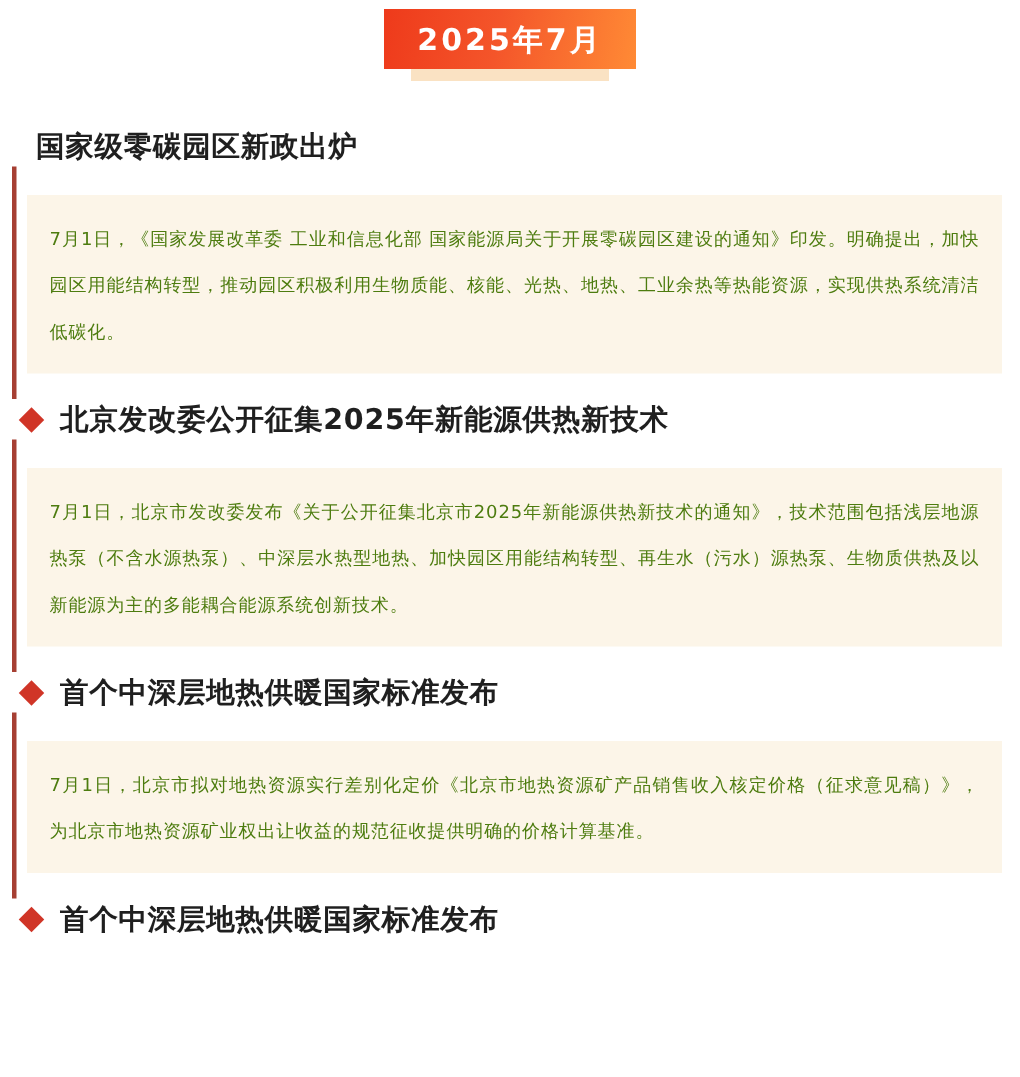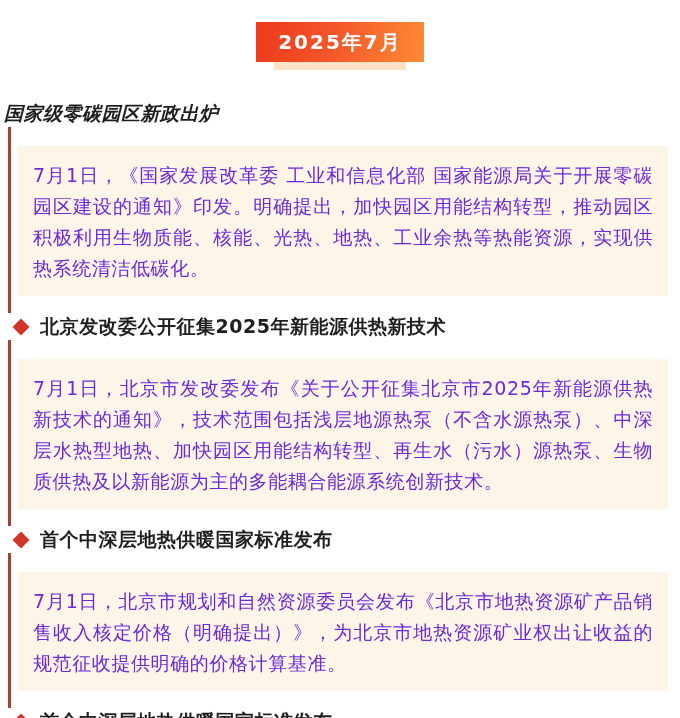--- a/index.html
+++ b/index.html
@@ -5,21 +5,21 @@
   * { margin: 0; padding: 0; box-sizing: border-box; }
   html, body {
     width: 680px; height: 718px;
     background: #ffffff;
     overflow: hidden;
     font-family: "DejaVu Sans", "Liberation Sans", sans-serif;
   }
   .page { width: 680px; height: 718px; overflow: hidden; background: #ffffff; }
 
   
-  .banner-wrap { padding-top: 22px; text-align: center; }
+  .banner-wrap { padding-top: 6px; text-align: center; }
   .banner {
     display: inline-block;
     background: linear-gradient(100deg, #ee3a1b 0%, #f4552a 45%, #ff8a35 100%);
     color: #ffffff;
     font-size: 20px;
     font-weight: bold;
     letter-spacing: 2px;
     line-height: 24px;
     padding: 8px 22px;
     min-width: 147px;
@@ -35,21 +35,21 @@
   .sec-title {
     display: flex;
     align-items: center;
     height: 27px;
     margin: 0 12px;
     font-size: 19px;
     font-weight: bold;
     letter-spacing: 0.5px;
     color: #1f1f1f;
   }
-  .sec-title.first { margin-top: 30px; margin-left: 4px; font-style: italic; }
+  .sec-title.first { margin-top: 30px; margin-left: 24px; }
   .sec-title .diamond {
     width: 12px; height: 12px;
     background: #d03527;
     transform: rotate(45deg);
     margin-left: 3px;
     margin-right: 13px;
     flex-shrink: 0;
   }
   .sec-body {
     display: flex;
@@ -61,24 +61,24 @@
     background: #a63f33;
     flex-shrink: 0;
   }
   .quote {
     flex: 1;
     background: #fcf5e8;
     margin: 19px 0 17px 7px;
     padding: 14px 15px 12px 15px;
   }
   .quote p {
-    font-size: 19px;
+    font-size: 12px;
     line-height: 31px;
     letter-spacing: 0.6px;
-    color: #6d28d9;
+    color: #4d7c0f;
     text-align: justify;
   }
 </style>
 </head>
 <body>
 
 <div class="page">
 
   <div class="banner-wrap">
     <div class="banner">2025年7月</div>
@@ -111,21 +111,21 @@
   </div>
 
   <div class="section">
     <h2 class="sec-title">
       <span class="diamond"></span>
       <span>首个中深层地热供暖国家标准发布</span>
     </h2>
     <div class="sec-body">
       <div class="vline"></div>
       <div class="quote">
-        <p>7月1日，北京市规划和自然资源委员会发布《北京市地热资源矿产品销售收入核定价格（明确提出）》，为北京市地热资源矿业权出让收益的规范征收提供明确的价格计算基准。</p>
+        <p>7月1日，北京市拟对地热资源实行差别化定价《北京市地热资源矿产品销售收入核定价格（征求意见稿）》，为北京市地热资源矿业权出让收益的规范征收提供明确的价格计算基准。</p>
       </div>
     </div>
   </div>
 
   <div class="section">
     <h2 class="sec-title">
       <span class="diamond"></span>
       <span>首个中深层地热供暖国家标准发布</span>
     </h2>
   </div>

